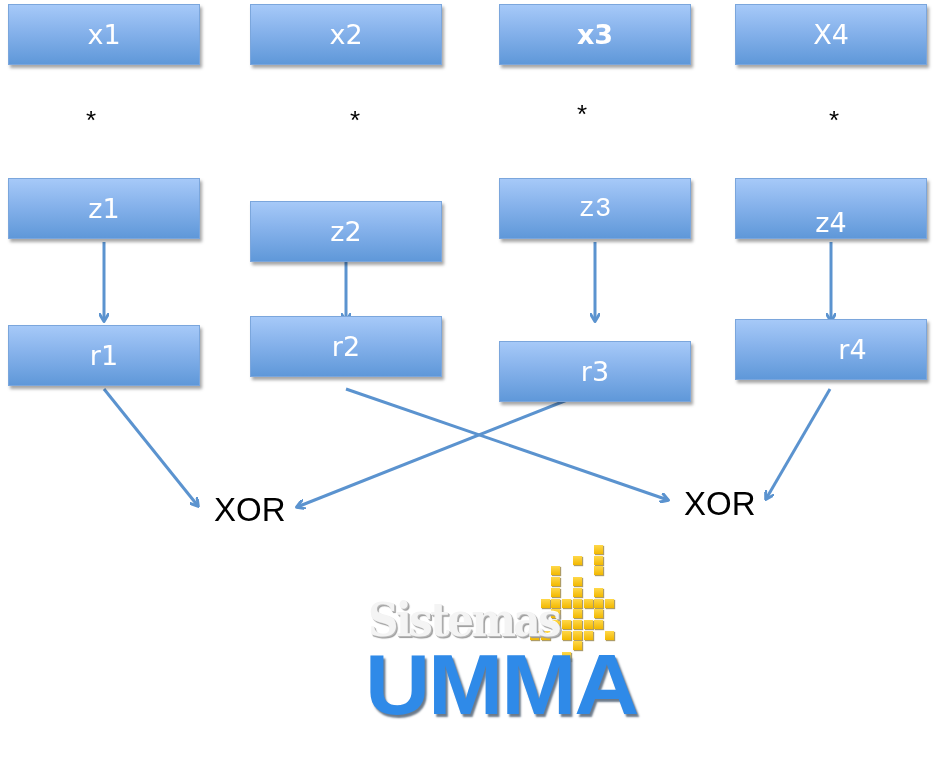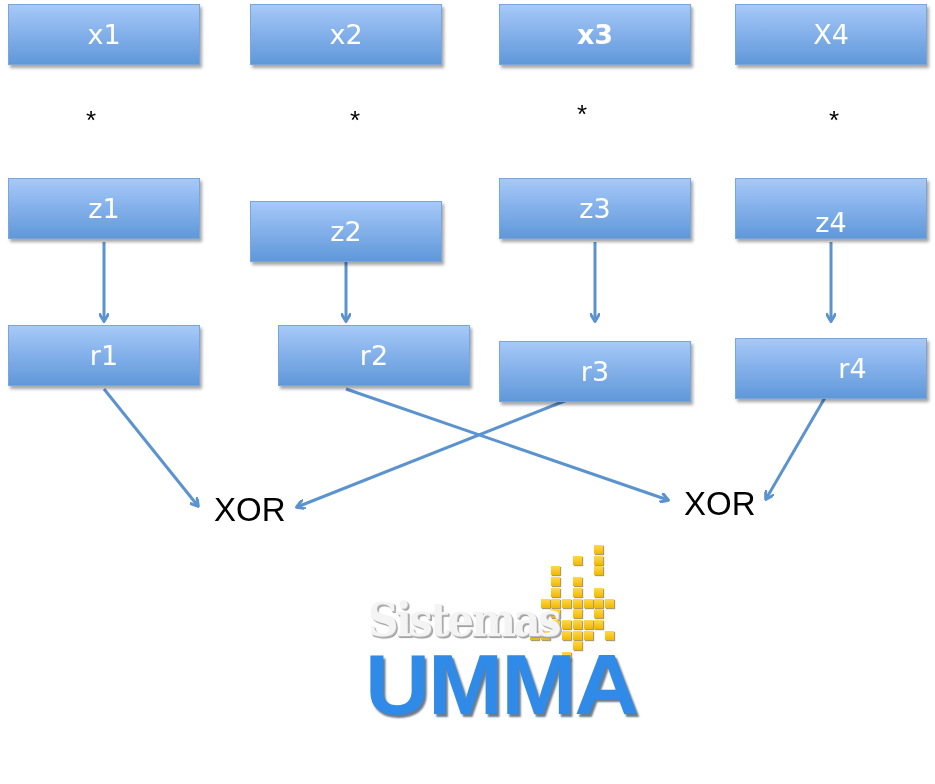--- a/index.html
+++ b/index.html
@@ -73,37 +73,37 @@
 <div class="star" style="left:350px;top:105px;">*</div>
 <div class="star" style="left:577px;top:99px;">*</div>
 <div class="star" style="left:829px;top:105px;">*</div>
 
 <div class="box" style="left:8px;top:178px;">
     <span>z1</span>
   </div>
 <div class="box" style="left:250px;top:178px;margin-top:23px;">
     <span>z2</span>
   </div>
-<div class="box" style="left:499px;top:178px;">
+<div class="box" style="left:499px;top:178px;font-family:Liberation Mono, monospace;">
     <span>z3</span>
   </div>
 <div class="box" style="left:735px;top:178px;align-items:flex-end;">
     <span>z4</span>
   </div>
 
 <div class="box" style="left:8px;top:325px;">
     <span>r1</span>
   </div>
-<div class="box" style="left:250px;top:325px;margin-left:28px;">
+<div class="box" style="left:250px;top:316px;">
     <span>r2</span>
   </div>
 <div class="box" style="left:499px;top:325px;margin-top:16px;">
     <span>r3</span>
   </div>
-<div class="box" style="left:735px;top:338px;padding-left:43px;">
+<div class="box" style="left:735px;top:319px;padding-left:43px;">
     <span>r4</span>
   </div>
 
 <div class="xor" style="left:214px;top:491px;">XOR</div>
 <div class="xor" style="left:684px;top:485px;">XOR</div>
 
 <div class="logo">
   <div id="grid">
       <div class="sq" style="left: 234.2px; top: 4px;"></div>
       <div class="sq" style="left: 212.8px; top: 14.7px;"></div>

